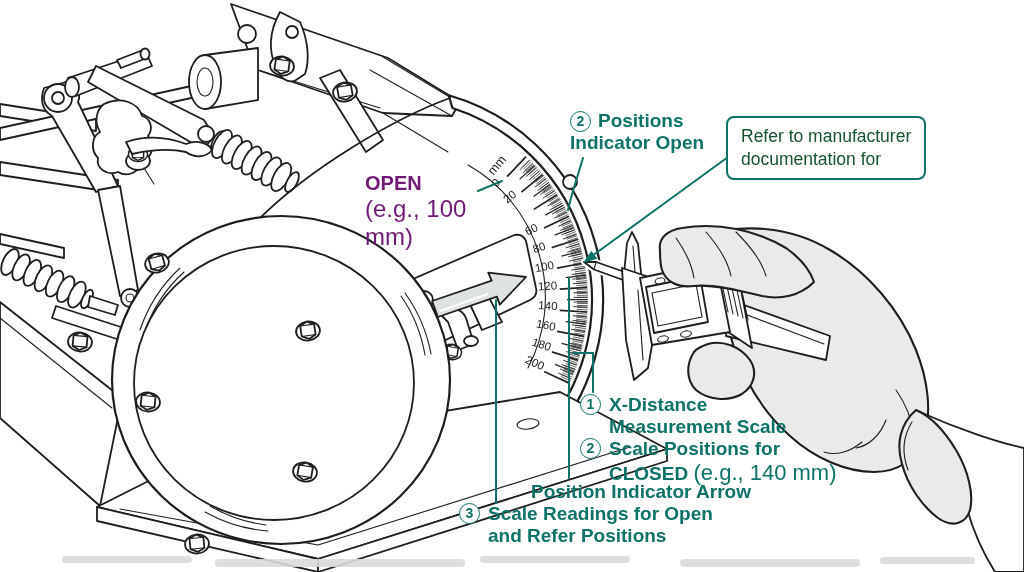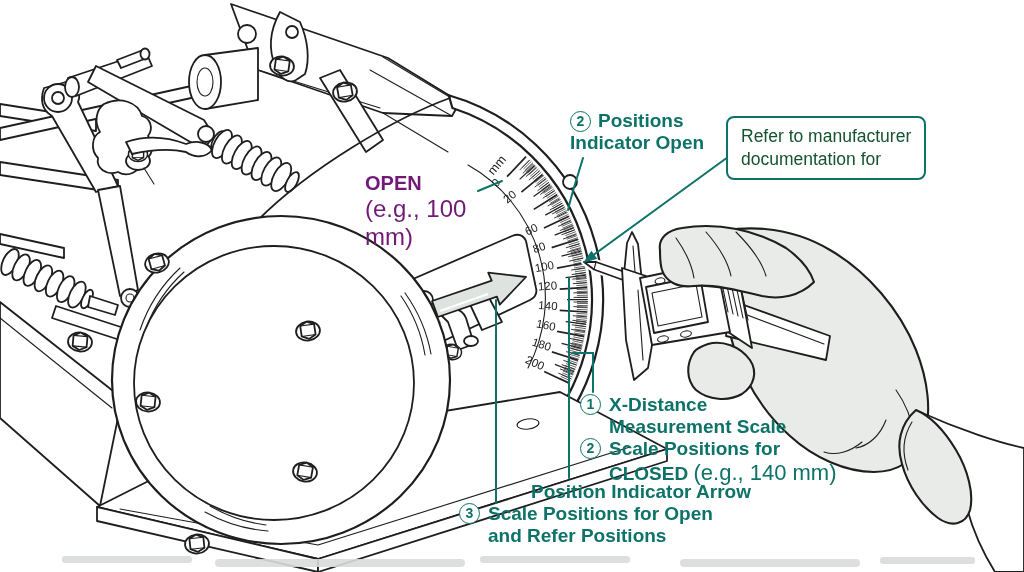--- a/index.html
+++ b/index.html
@@ -281,18 +281,18 @@
     </span>
   </div>
 
   <div class="ann" style="left:531px;top:481px;width:224px;">
     <span>Position Indicator Arrow</span>
   </div>
 
   <div class="ann item" style="left:459px;top:503px;">
     <span class="num">3</span>
     <span>
-      <div>Scale Positions for Open</div>
+      <div>Scale Readings for Open</div>
       <div>and Refer Positions</div>
     </span>
   </div>
 
 </div>
 
 </body></html>

